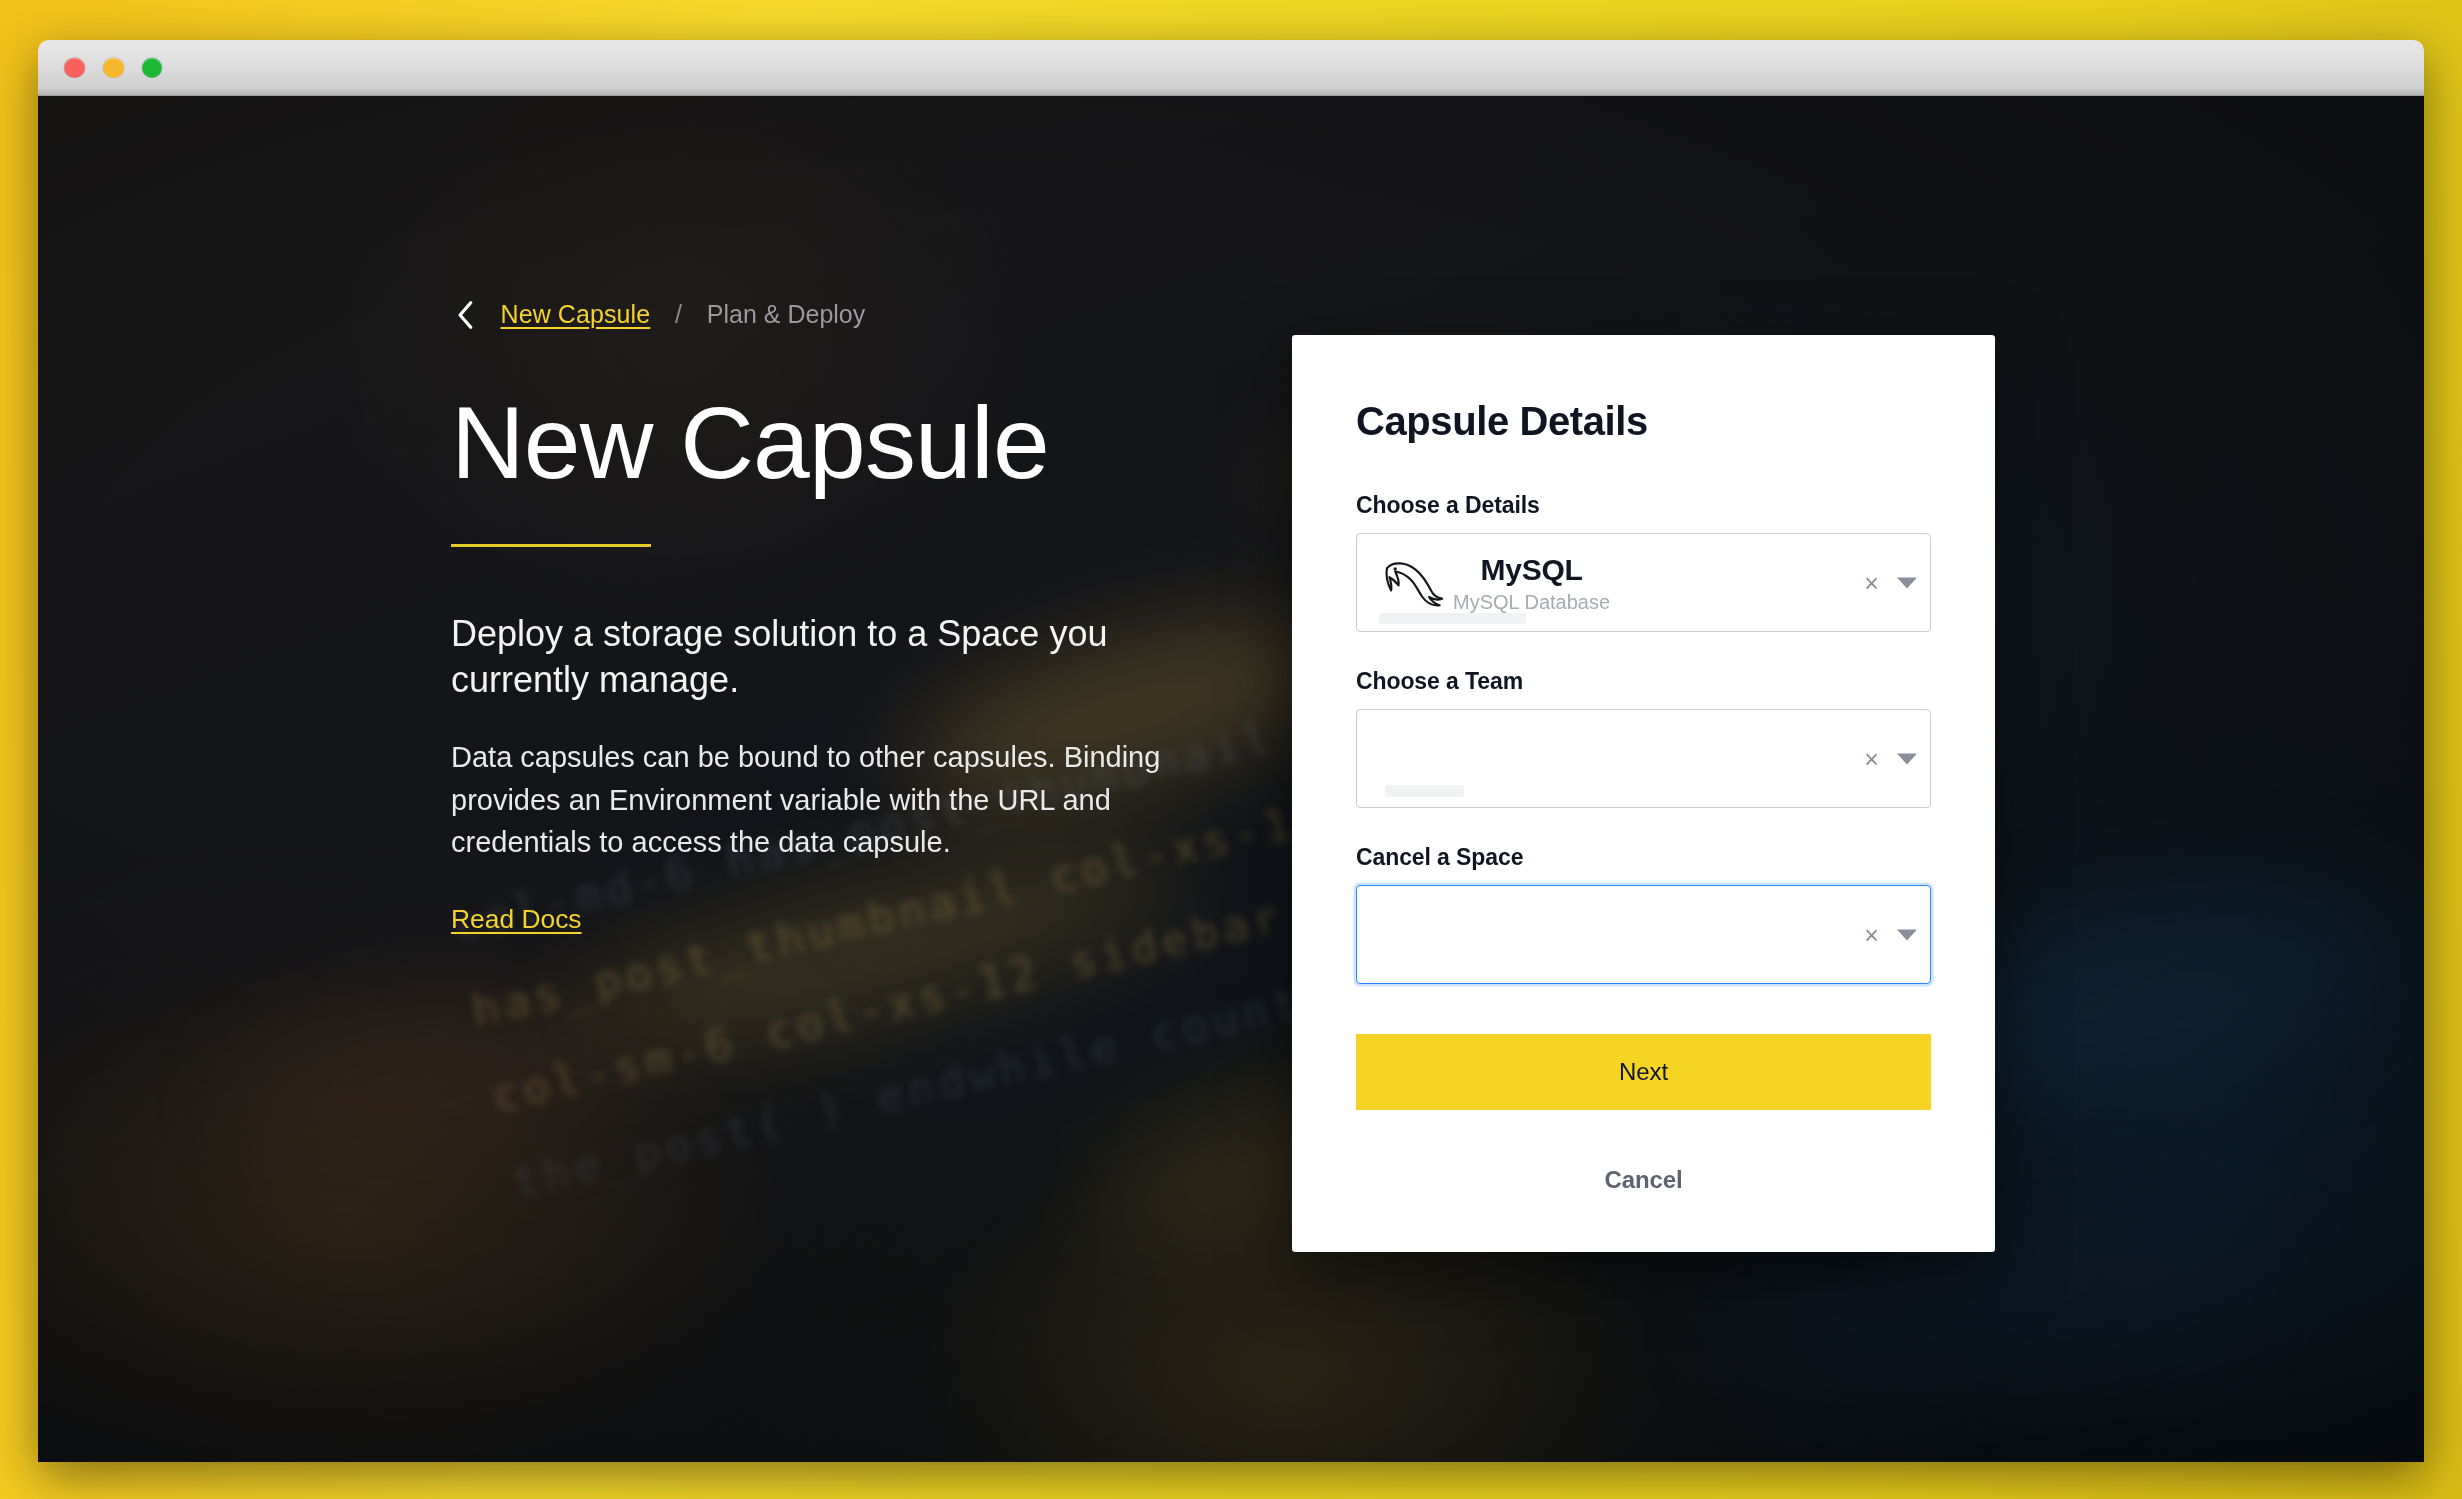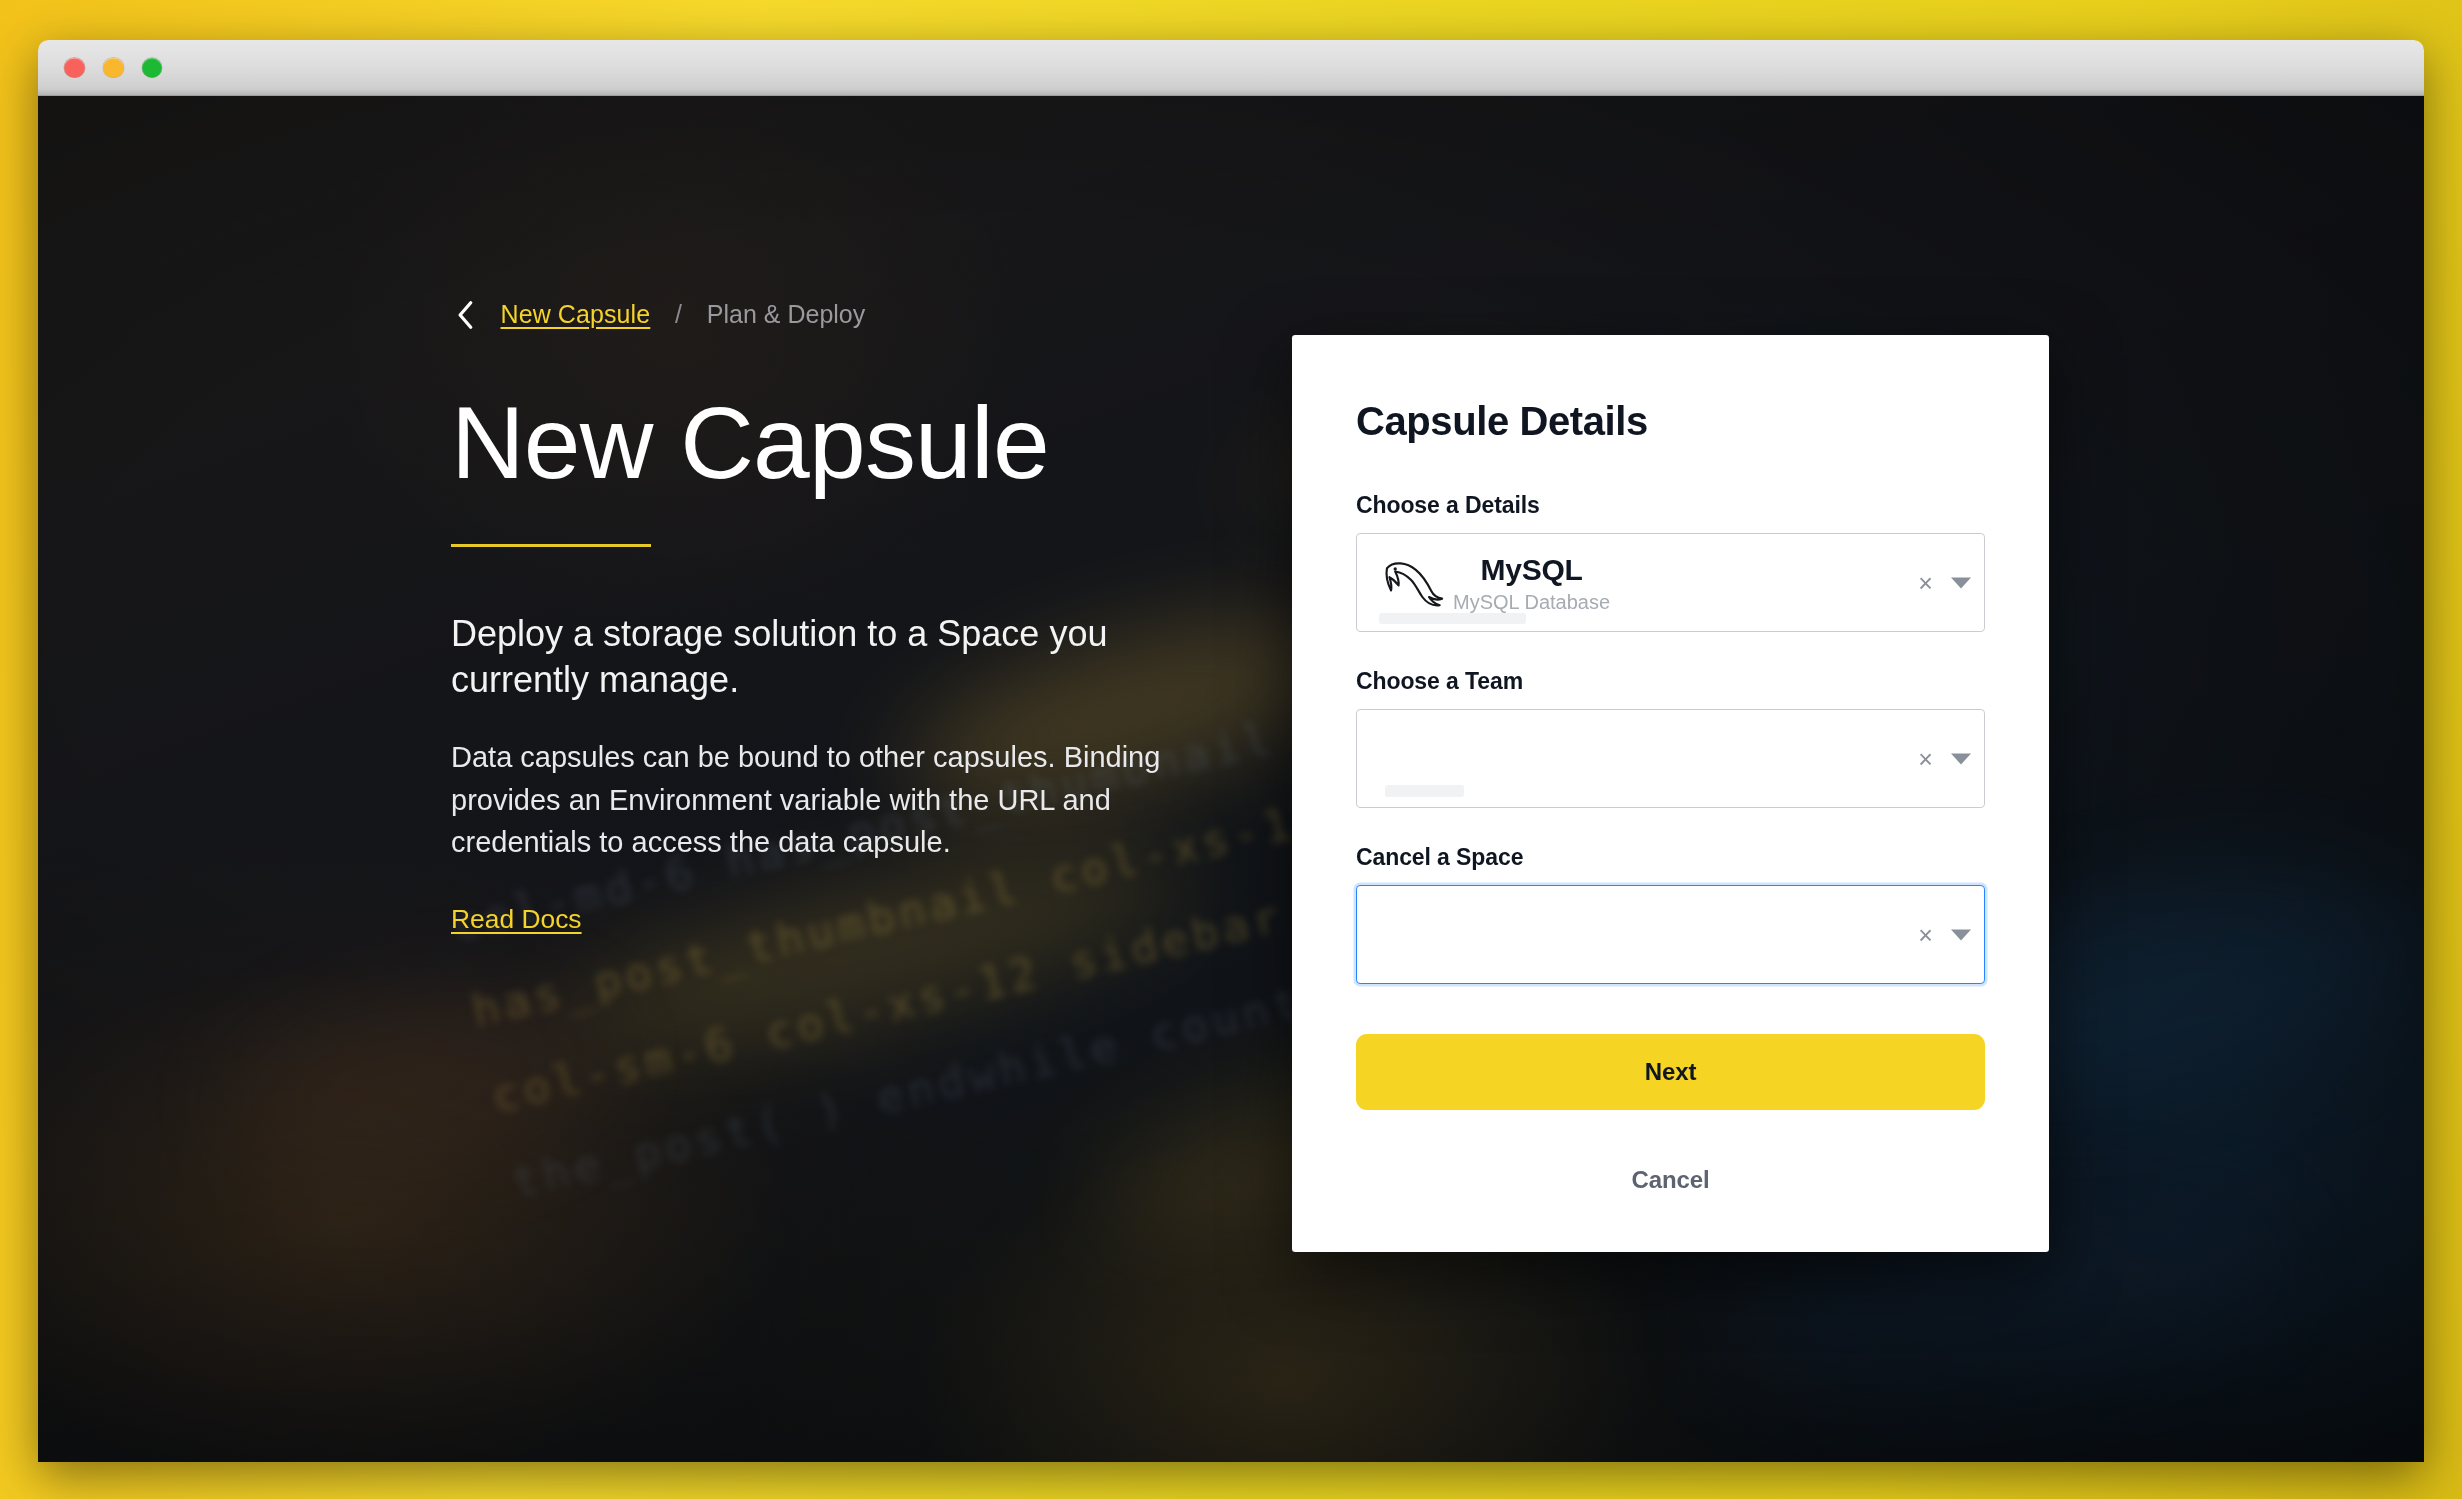--- a/index.html
+++ b/index.html
@@ -198,21 +198,21 @@
     text-decoration: underline;
     text-underline-offset: 4.1px;
     cursor: pointer;
   }
 
   
   .modal {
     position: absolute;
     left: 1254px;
     top: 239px;
-    width: 757px;
+    width: 703px;
     background: #ffffff;
     border-radius: 3.3px;
     padding: 64px 64px 58px 64px;
     box-shadow: 0 21.5px 66px rgba(0,0,0,0.55);
   }
 
   .modal-title {
     font-size: 40px;
     font-weight: 700;
     color: #0f1621;
@@ -304,24 +304,24 @@
     border-top: 11.6px solid #8a9099;
     cursor: pointer;
   }
 
   .next-btn {
     margin-top: 50px;
     width: 100%;
     height: 76px;
     background: #f6d423;
     border: none;
-    border-radius: 11px;
+    border-radius: 0;
     font-family: "Liberation Sans", sans-serif;
     font-size: 24px;
-    font-weight: 700;
+    font-weight: 400;
     color: #101722;
     cursor: pointer;
     letter-spacing: -0.1px;
   }
 
   .cancel-btn {
     display: block;
     margin: 56px auto 0 auto;
     background: none;
     border: none;

